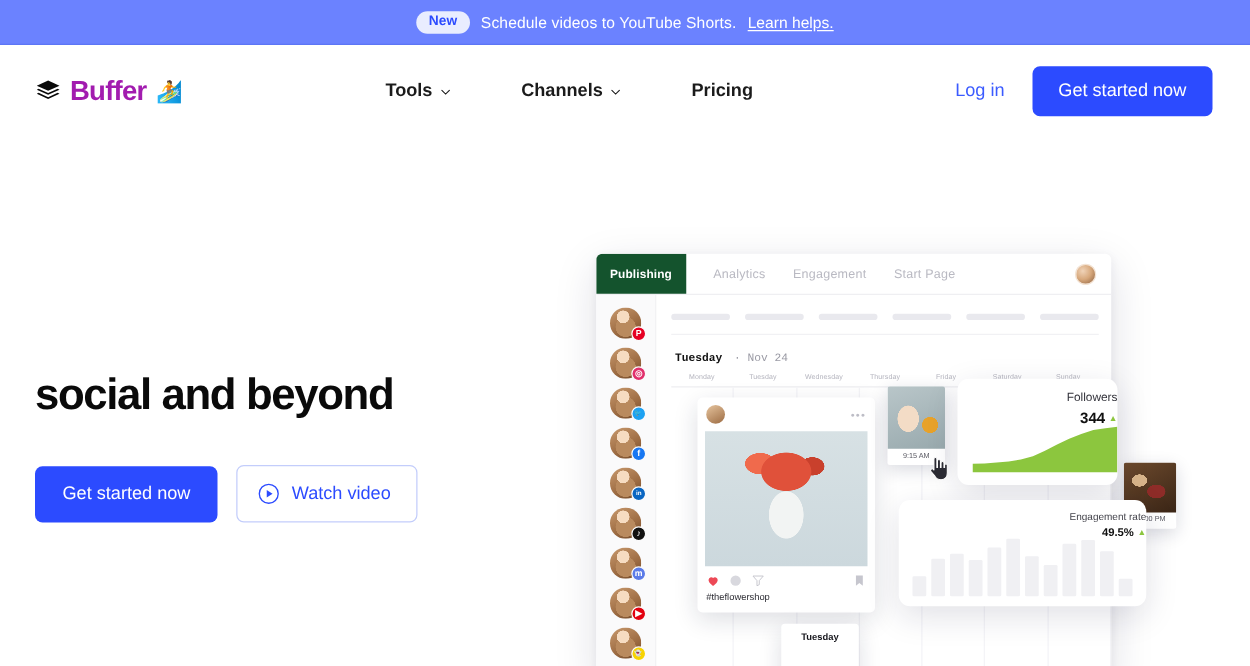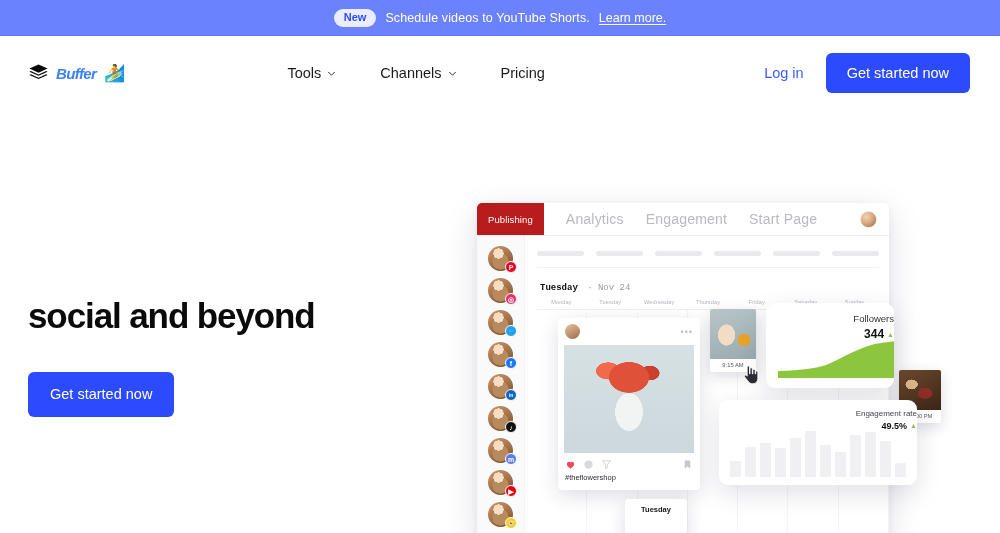--- a/index.html
+++ b/index.html
@@ -26,24 +26,24 @@
   .banner-text { letter-spacing:.1px; }
   .banner-link { color:#ffffff; text-decoration:underline; text-underline-offset:2px; }
 
   
   .header {
     height:74px; display:flex; align-items:center;
     padding:0 30px 0 28px; background:#fff;
   }
   .logo { display:flex; align-items:center; gap:7px; cursor:pointer; }
   .logo-mark { width:21px; height:21px; display:block; }
-  .logo-text { font-size:15px; font-weight:800; color:#3b82f6; letter-spacing:-.6px;font-style:italic; }
+  .logo-text { font-size:22px; font-weight:800; color:#a21caf; letter-spacing:-.6px; }
   .logo-emoji { font-size:17px; line-height:1; margin-left:1px; }
 
-  .nav { display:flex; align-items:center; gap:0; margin-left:140px; }
+  .nav { display:flex; align-items:center; gap:12px; margin-left:140px;font-weight:bold; }
   .nav-item {
     font-size:14.5px; color:#1b1b1b; padding:8px 22px;
     display:flex; align-items:center; gap:6px; cursor:pointer; white-space:nowrap;
   }
   .caret { width:9px; height:9px; display:block; margin-top:1px; }
 
   .header-right { margin-left:auto; display:flex; align-items:center; gap:22px; }
   .login-link { font-size:14.5px; color:#3B5BFF; cursor:pointer; }
   .btn-primary {
     background:#2C4BFF; color:#fff; border:none; border-radius:6px;
@@ -76,25 +76,25 @@
 
   
   .mock {
     position:absolute; left:477px; top:203px; width:412px; height:340px;
     background:#fff; border-radius:5px;
     box-shadow:0 10px 34px rgba(20,25,60,.13), 0 2px 8px rgba(20,25,60,.06);
     overflow:hidden;
   }
   .mock-topbar { height:33px; display:flex; align-items:stretch; border-bottom:1px solid #efeff2; }
   .tab-active {
-    background:#b91c1c; color:#fff; font-size:9.5px; font-weight:400;
+    background:#14532d; color:#fff; font-size:9.5px; font-weight:700;
     display:flex; align-items:center; padding:0 11px; letter-spacing:.1px;
   }
   .tab {
-    color:#b9b9c2; font-size:14px; display:flex; align-items:center;
+    color:#b9b9c2; font-size:10px; display:flex; align-items:center;
     padding:0 0 0 22px; letter-spacing:.2px;
   }
   .mock-avatar-top {
     width:17px; height:17px; border-radius:50%; margin:auto 12px auto auto;
     background:radial-gradient(circle at 35% 32%, #f0d3b8 0%, #d7a87c 48%, #8b5e3c 100%);
     border:1px solid #f3e3d4;
   }
   .mock-body { display:flex; height:307px; }
   .mock-side { width:48px; background:#fafafb; padding-top:10px; border-right:1px solid #f2f2f4; }
   .side-av { position:relative; width:25px; height:25px; margin:0 auto 7px; }
@@ -194,21 +194,21 @@
   .cursor { left:742px; top:365px; width:17px; height:20px; z-index:12; }
 </style>
 </head>
 <body>
 
 <div id="root">
 
   <div class="banner">
     <span class="banner-pill">New</span>
     <span class="banner-text">Schedule videos to YouTube Shorts.</span>
-    <span class="banner-link">Learn more.</span>
+    <span class="banner-link">Learn helps.</span>
   </div>
 
   <div class="header">
     <div class="logo">
       <svg class="logo-mark" viewBox="0 0 24 24">
         <path d="M12 1.6 1.6 6.3 12 11 22.4 6.3z" fill="#0a0a0a"></path>
         <path d="M12 13.1 3.3 9.2 1.6 10l10.4 4.7L22.4 10l-1.7-.8z" fill="#0a0a0a"></path>
         <path d="M12 16.8 3.3 12.9 1.6 13.7l10.4 4.7 10.4-4.7-1.7-.8z" fill="#0a0a0a"></path>
       </svg>
       <span class="logo-text">Buffer</span>
@@ -239,20 +239,27 @@
     </div>
   </div>
 
   <div class="hero-left">
     <h1 class="hero-title">
       <br>
       <span>social and beyond</span>
     </h1>
     <div class="hero-ctas">
       <button class="cta-main">Get started now</button>
+      <button class="cta-video">
+        <svg class="play-ic" viewBox="0 0 20 20">
+          <circle cx="10" cy="10" r="8.4" fill="none" stroke="#2C4BFF" stroke-width="1.2"></circle>
+          <path d="M8.2 6.6 13.4 10l-5.2 3.4z" fill="#2C4BFF"></path>
+        </svg>
+        <span>Watch video</span>
+      </button>
     </div>
   </div>
 
   <div class="mock">
     <div class="mock-topbar">
       <div class="tab-active">Publishing</div>
       <div class="tab">Analytics</div>
       <div class="tab">Engagement</div>
       <div class="tab">Start Page</div>
       <div class="mock-avatar-top"></div>

